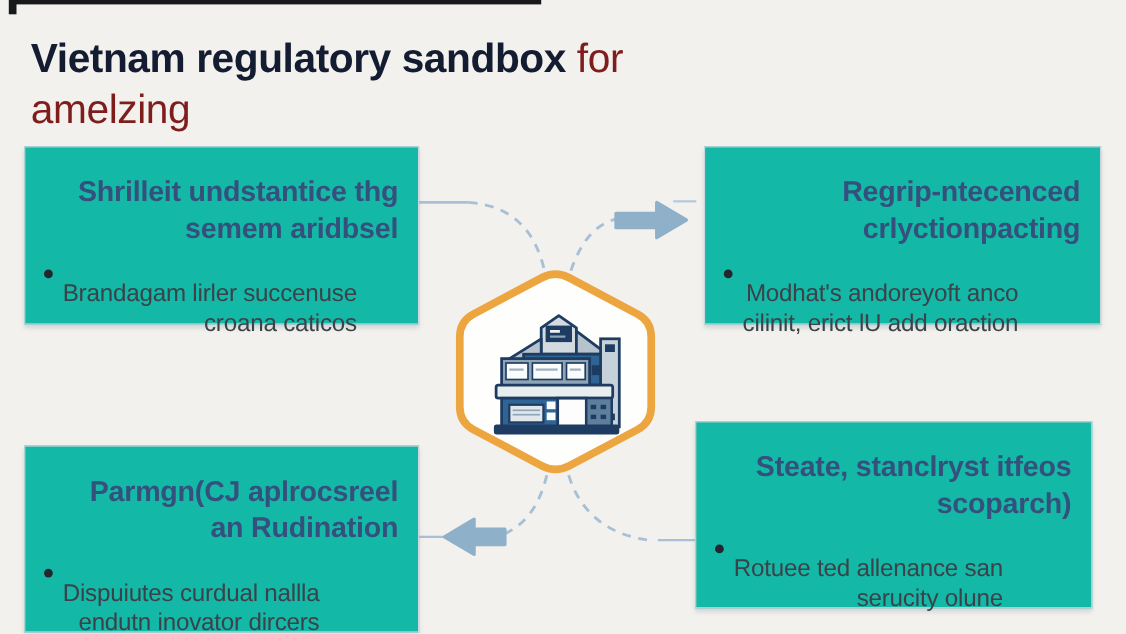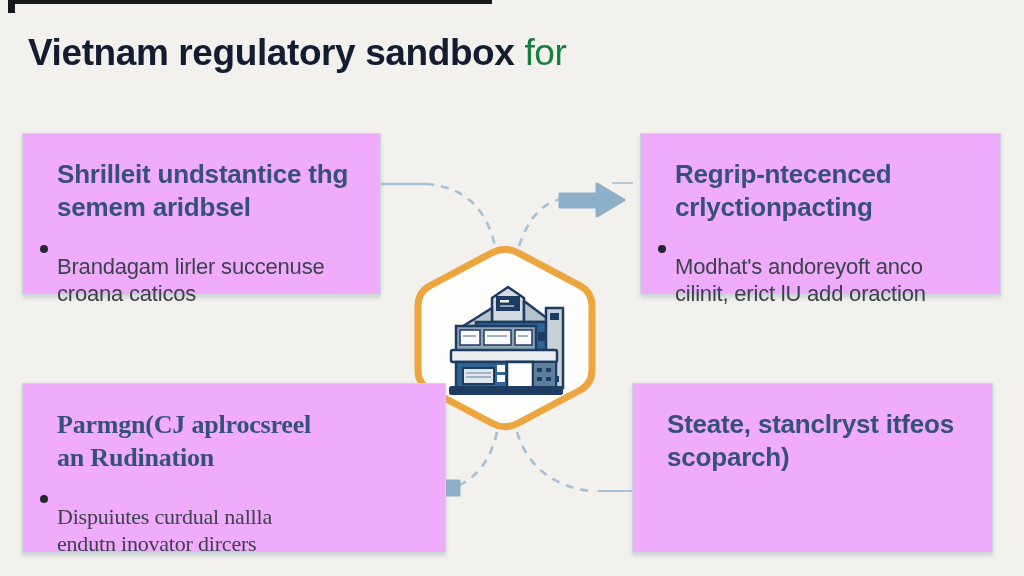--- a/index.html
+++ b/index.html
@@ -10,60 +10,62 @@
     -webkit-font-smoothing:antialiased;
   }
   
   .top-strip{position:absolute;left:10px;top:0;width:482px;height:4px;background:#17181a;}
   .top-notch{position:absolute;left:8px;top:0;width:7px;height:13px;background:#17181a;}
 
   
   .title{position:absolute;left:28px;top:4px;width:700px;
     font-size:37px;line-height:47px;letter-spacing:-0.4px;color:#131c30;}
   .title .bold{font-weight:700;color:#131c30;text-align:right;}
-  .title .light{font-weight:400;color:#15803d;}
+  .title .light{font-weight:400;color:#7f1d1d;}
 
   
   svg.layer{position:absolute;left:0;top:0;}
 
   
   .card{
     position:absolute;
-    background:#f0abfc;
+    background:#14b8a6;
     border:1px solid #ccd7dd;
     box-shadow:0 3px 4px rgba(150,162,172,0.35);
     box-sizing:border-box;
     padding:24px 18px 0 34px;
+    text-align:right;
   }
   .card h2{
     margin:0 0 12px 0;
     font-size:26px;line-height:33px;font-weight:700;
     color:#35507c;white-space:pre-line;letter-spacing:-0.2px;
   }
   .bullet{display:flex;align-items:flex-start;flex-direction:column;}
   .bullet .dot{
     flex:0 0 auto;width:8px;height:8px;border-radius:50%;
     background:#22272d;margin:9px 9px 0 -17px;
   }
   .bullet p{
     margin:0;font-size:22px;line-height:27px;font-weight:400;
     color:#3b4249;white-space:pre-line;letter-spacing:-0.2px;
   }
   .card-tl{left:22px;  top:133px;width:359px;height:162px;}
   .card-tr{left:640px; top:133px;width:361px;height:162px;}
-  .card-bl{left:22px;  top:383px;width:424px;height:170px;font-family:Liberation Serif, serif;}
+  .card-bl{left:22px;  top:405px;width:359px;height:170px;}
   .card-br{left:632px; top:383px;width:361px;height:170px;}
 </style>
 </head>
 <body>
 
 <div class="top-strip"></div>
 <div class="top-notch"></div>
 
 <h1 class="title"><span class="bold">Vietnam regulatory sandbox</span><span class="light"> for</span><br>
+  <span class="light">amelzing</span>
 </h1>
 
 <svg class="layer" width="1024" height="576" viewBox="0 0 1024 576">
 
   <g>
     <path d="M381,184 L426,184" stroke="#a7c0d6" stroke-width="2.4" fill="none"></path>
     <path d="M426,184 C468,187 487,212 495,246" stroke="#a7c0d6" stroke-width="2.6" fill="none" stroke-dasharray="8 7"></path>
   </g>
 
   <g>
@@ -162,13 +164,18 @@
   <div class="bullet">
     <span class="dot"></span>
     <p>Dispuiutes curdual nallla
 endutn inovator dircers</p>
   </div>
 </div>
 
 <div class="card card-br">
   <h2>Steate, stanclryst itfeos
 scoparch)</h2>
+  <div class="bullet">
+    <span class="dot"></span>
+    <p>Rotuee ted allenance san
+serucity olune</p>
+  </div>
 </div>
 
 </body></html>

